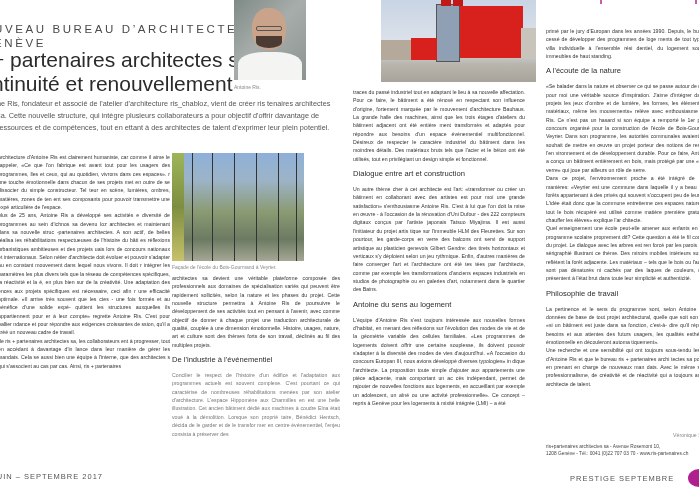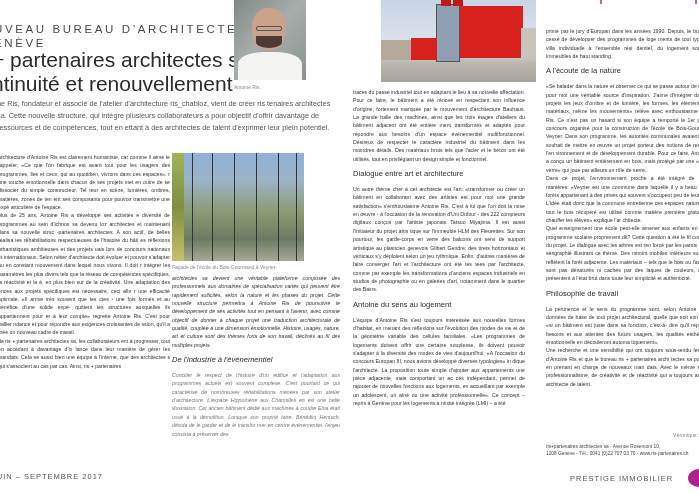--- a/index.html
+++ b/index.html
@@ -72,29 +72,29 @@
   <div style="position:absolute; left:60px; top:-2px; width:10px; height:8px; background:#c01a18;"></div>
   <div style="position:absolute; left:72px; top:-2px; width:10px; height:8px; background:#c01a18;"></div>
 </div>
 
 <div class="abs col" style="left:-2px; top:153px; width:172px; height:295px;">
   <p>architecture d'Antoine Ris est clairement humaniste, car comme il aime le rappeler, «Ce que l'on fabrique est avant tout pour les usagers des programmes, lles et ceux, qui au quotidien, vivrons dans ces espaces». r une touche émotionnelle dans chacun de ses projets met en outre de se dissocier du simple constructeur. Tel teur en scène, lumières, ombres, matières, zones de ten ent ses composants pour pouvoir transmettre une expé articulière de l'espace.</p>
   <p>plus de 25 ans, Antoine Ris a développé ses activités e diversité de programmes au sein d'ichnos sa devenu loz architectes et maintenant dans sa nouvelle struc -partenaires architectes. A son actif, de belles réalisa ies réhabilitations respectueuses de l'histoire du bâti es réflexions urbanistiques ambitieuses et des projets uais lors de concours nationaux et internationaux. Selon nétier d'architecte doit évoluer et pouvoir s'adapter au en constant mouvement dans lequel nous vivons. Il doit r intégrer les paramètres les plus divers tels que la réseau de compétences spécifiques, la réactivité et la é, en plus bien sur de la créativité. Une adaptation des ences aux projets spécifiques est nécessaire, ceci afin r une efficacité optimale. «Il arrive très souvent que les ctes - une fois formés et au bénéfice d'une solide expé- quittent les structures auxquelles ils appartiennent pour er à leur compte» regrette Antoine Ris. C'est pour pallier ndance et pour répondre aux exigences croissantes de ssion, qu'il a créé un nouveau cadre de travail.</p>
   <p>de ris + partenaires architectes sa, les collaborateurs ent à progresser, tout en accédant à davantage d'in lance dans leur manière de gérer les mandats. Cela se aussi bien une équipe à l'interne, que des architectes s qui s'associent au cas par cas. Ainsi, ris + partenaires</p>
 </div>
 
-<div class="abs col" style="left:172px; top:274px; width:168px; height:190px;font-style:italic;">
+<div class="abs col" style="left:172px; top:274px; width:168px; height:190px;">
   <p>architectes sa devient une véritable plateforme composée des professionnels aux domaines de spécialisation variés qui peuvent être rapidement sollicités, selon la nature et les phases du projet. Cette nouvelle structure permettra à Antoine Ris de poursuivre le développement de ses activités tout en pensant à l'avenir, avec comme objectif de donner à chaque projet une traduction architecturale de qualité, couplée à une dimension émotionnelle. Histoire, usages, nature, art et culture sont des thèmes forts de son travail, déclinés au fil des multiples projets.</p>
   <h3>De l'industrie à l'événementiel</h3>
   <p class="light">Concilier le respect de l'histoire d'un édifice et l'adaptation aux programmes actuels est souvent complexe. C'est pourtant ce qui caractérise de nombreuses réhabilitations menées par son atelier d'architecture. L'espace Hippomène aux Charmilles en est une belle illustration. Cet ancien bâtiment dédié aux machines à coudre Elna était voué à la démolition. Lorsque son proprié taire, Bénédict Hentsch, décida de le garder et de le transfor mer en centre événementiel, l'enjeu consista à préserver des</p>
 </div>
 
 <div class="abs col" style="left:353px; top:88px; width:172px; height:380px;">
   <p>traces du passé industriel tout en adaptant le lieu à sa nouvelle affectation. Pour ce faire, le bâtiment a été rénové en respectant son influence d'origine, fortement marquée par le mouvement d'architecture Bauhaus. La grande halle des machines, ainsi que les trois étages d'ateliers du bâtiment adjacent ont été entière ment transformés et adaptés pour répondre aux besoins d'un espace événementiel multifonctionnel. Désireux de respecter le caractère industriel du bâtiment dans les moindres détails. Des matériaux bruts tels que l'acier et le béton ont été utilisés, tout en privilégiant un design simple et fonctionnel.</p>
-  <h3>Dialogue entre art et architecture</h3>
+  <h3>Dialogue entre art et construction</h3>
   <p>Un autre thème cher à cet architecte est l'art: «transformer ou créer un bâtiment en collaborant avec des artistes est pour moi une grande satisfaction» s'enthousiasme Antoine Ris. C'est à lui que l'on doit la mise en œuvre - à l'occasion de la rénovation d'Uni Dufour - des 222 compteurs digitaux conçus par l'artiste japonais Tatsuo Miyajima. Il est aussi l'initiateur du projet artis tique sur l'immeuble HLM des Fleurettes. Sur son pourtour, les garde-corps en verre des balcons ont servi de support artistique au plasticien genevois Gilbert Gendre: des tirets horizontaux et verticaux s'y déploient selon un jeu rythmique. Enfin, d'autres manières de faire converger l'art et l'architecture ont été tes tées par l'architecte, comme par exemple les transformations d'anciens espaces industriels en studios de photographie ou en galeries d'art, notamment dans le quartier des Bains.</p>
   <h3>Antoine du sens au logement</h3>
   <p>L'équipe d'Antoine Ris s'est toujours intéressée aux nouvelles formes d'habitat, en menant des réflexions sur l'évolution des modes de vie et de la géométrie variable des cellules familiales. «Les programmes de logements doivent offrir une certaine souplesse, ils doivent pouvoir s'adapter à la diversité des modes de vies d'aujourd'hui. «A l'occasion du concours Europan III, nous avions développé diverses typologies» in dique l'architecte. La proposition toute simple d'ajouter aux appartements une pièce adjacente, mais comportant un ac cès indépendant, permet de rajouter de nouvelles fonctions aux logements, en accueillant par exemple un adolescent, un aîné ou une activité professionnelle». Ce concept – repris à Genève pour les logements à mixité intégrée (LMI) – a été</p>
 </div>
 
 <div class="abs col" style="left:546px; top:27px; width:172px; height:410px;">
   <p>primé par le jury d'Europan dans les années 1990. Depuis, le bureau n'a cessé de développer des programmes de loge ments de tout type: de la villa individuelle à l'ensemble rési dentiel, du logement social aux immeubles de haut standing.</p>
   <h3>A l'écoute de la nature</h3>
   <p>«Se balader dans la nature et observer ce qui se passe autour de nous est pour moi une véritable source d'inspiration. J'aime d'intégrer dans mes projets les jeux d'ombre et de lumière, les formes, les éléments et les matériaux, même les mouvements» relève avec enthousiasme Antoine Ris. Ce n'est pas un hasard si son équipe a remporté le 1er prix d'un concours organisé pour la construction de l'école de Bois-Gourmand à Veyrier. Dans son programme, les autorités communales avaient émis le souhait de mettre en œuvre un projet porteur des notions de respect de l'en vironnement et de développement durable. Pour ce faire, Antoine Ris a conçu un bâtiment entièrement en bois, mais protégé par une «peau de verre» qui joue par ailleurs un rôle de serre.</p>
   <p>Dans ce projet, l'environnement proche a été intégré de diverses manières: «Veyrier est une commune dans laquelle il y a beau coup de forêts appartenant à des privés qui souvent s'occupent peu de leurs forêts. L'idée était donc que la commune entretienne ces espaces naturels; ainsi tout le bois récupéré est utilisé comme matière première gratuite pour chauffer les élèves» explique l'ar chitecte.</p>
@@ -103,14 +103,14 @@
   <p>La pertinence et le sens du programme sont, selon Antoine Ris, les données de base de tout projet architectural, quelle que soit son échelle: «si un bâtiment est juste dans sa fonction, c'est-à- dire qu'il répond aux besoins et aux attentes des futurs usagers, les qualités esthétique et émotionnelle en découleront automa tiquement».</p>
   <p>Une recherche et une sensibilité qui ont toujours sous-tendu les projets d'Antoine Ris et que le bureau ris + partenaires archi tectes sa poursuivra en prenant en charge de nouveaux man dats. Avec le même souci de professionnalisme, de créativité et de réactivité qui a toujours animé cet architecte de talent.</p>
 </div>
 <div class="abs signature" style="left:560px; top:432px; width:150px;">Véronique Stein</div>
 <div class="abs contact" style="left:546px; top:443px; width:160px;">
   <div>ris+partenaires architectes sa -     Avenue Rosemont 10,</div>
   <div>1208 Genève - Tél.: 0041 (0)22 707 03 70 - www.ris-partenaires.ch</div>
 </div>
 
 <div class="abs footer-left">JUIN – SEPTEMBRE 2017</div>
-<div class="abs footer-right">PRESTIGE IMMOBILIER</div>
+<div class="abs footer-right">PRESTIGE SEPTEMBRE</div>
 <div class="abs tab-badge"></div>
 
 </body></html>

